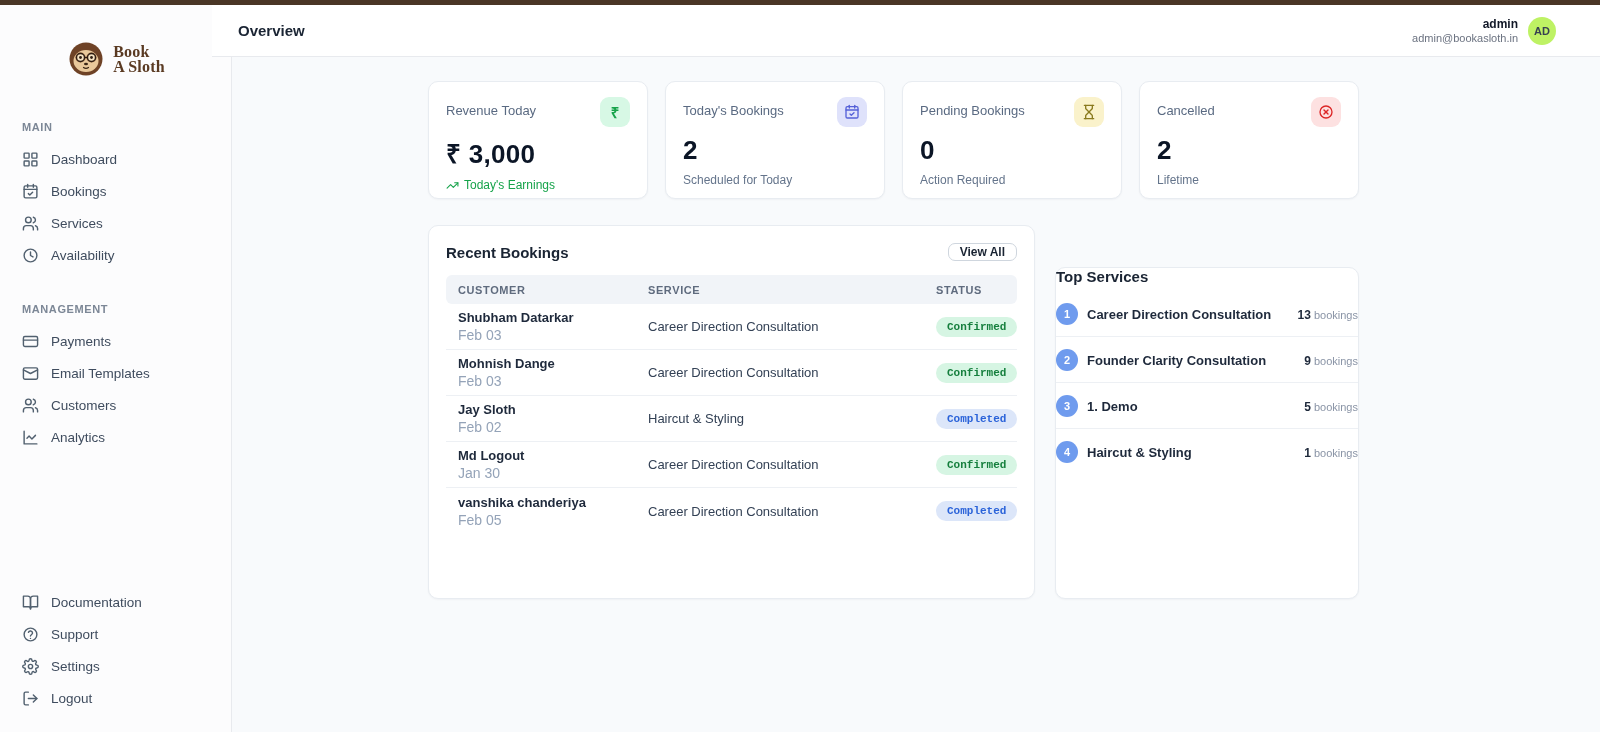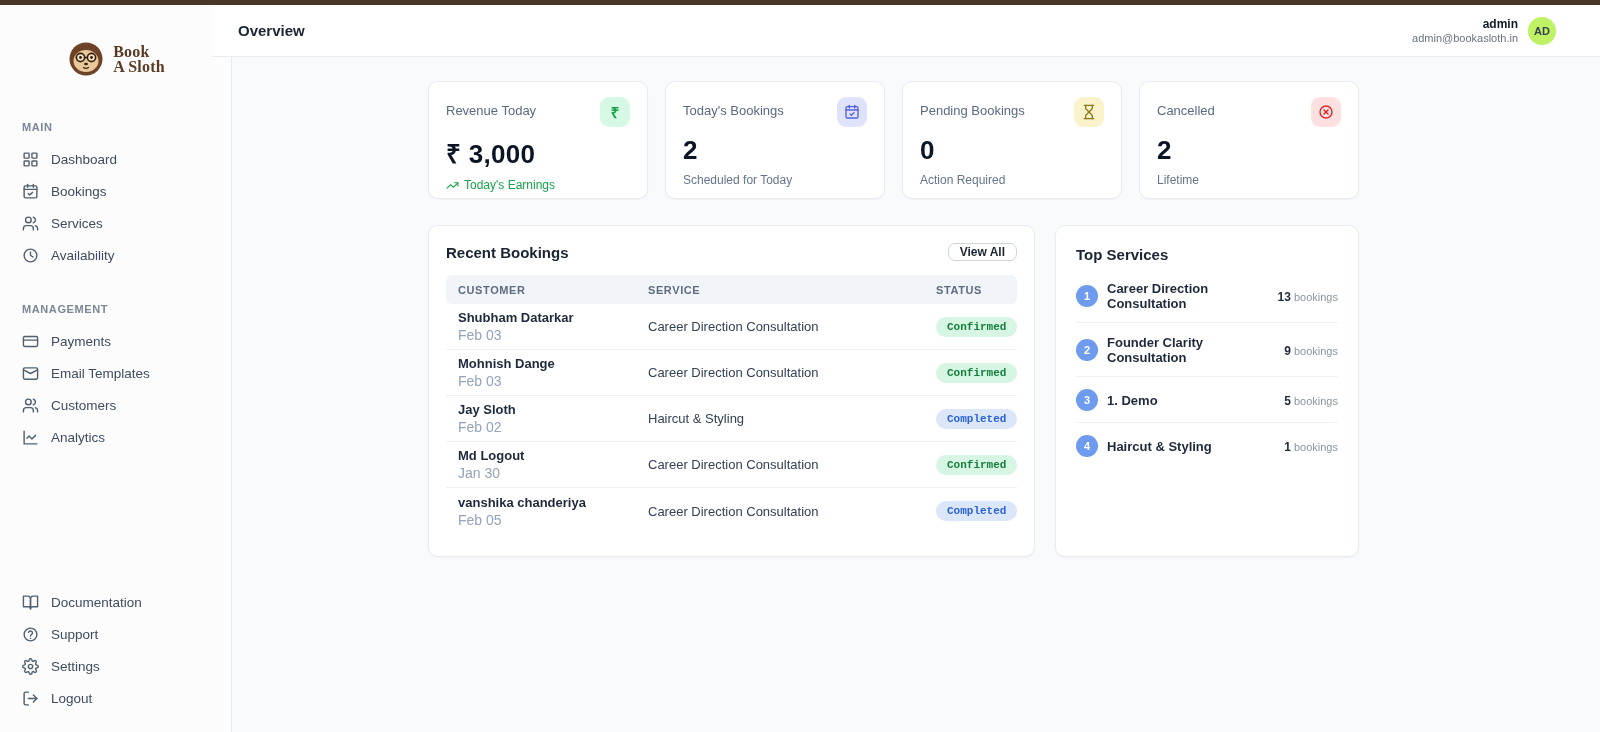--- a/index.html
+++ b/index.html
@@ -71,21 +71,21 @@
   .chip-rupee { font-size:15px; font-weight:bold; }
   .stat-value { font-size:26px; font-weight:bold; color:#0b1526; margin-top:8px; letter-spacing:.3px; }
   .stat-sub { font-size:12px; color:#64748b; margin-top:7px; }
   .stat-sub.green { color:#16a34a; display:flex; align-items:center; gap:5px; }
   .stat-sub.green svg { width:13px; height:13px; stroke:#16a34a; }
 
   
   .panels-row { display:flex; gap:20px; margin-top:26px; align-items:stretch; }
   .panel { background:#fff; border:1px solid #e8ecf1; border-radius:10px; box-shadow:0 1px 2px rgba(16,24,40,.04); }
   .panel-bookings { width:607px; min-height:332px; padding:17px; }
-  .panel-services { width:304px; min-height:332px; padding:20px; }
+  .panel-services { width:304px; min-height:332px; padding:0;margin-top:42px; }
   .panel-head { display:flex; align-items:center; justify-content:space-between; }
   .panel-title { font-size:15px; font-weight:bold; color:#1a2433; }
   .view-all-btn {
     background:#fff; border:1px solid #cfd6de; border-radius:7px; padding:1px 11px;
     font-family:"Liberation Sans", sans-serif; font-size:12px; font-weight:bold; color:#1a2433; cursor:pointer;
   }
 
   
   .table { margin-top:14px; }
   .t-head {

